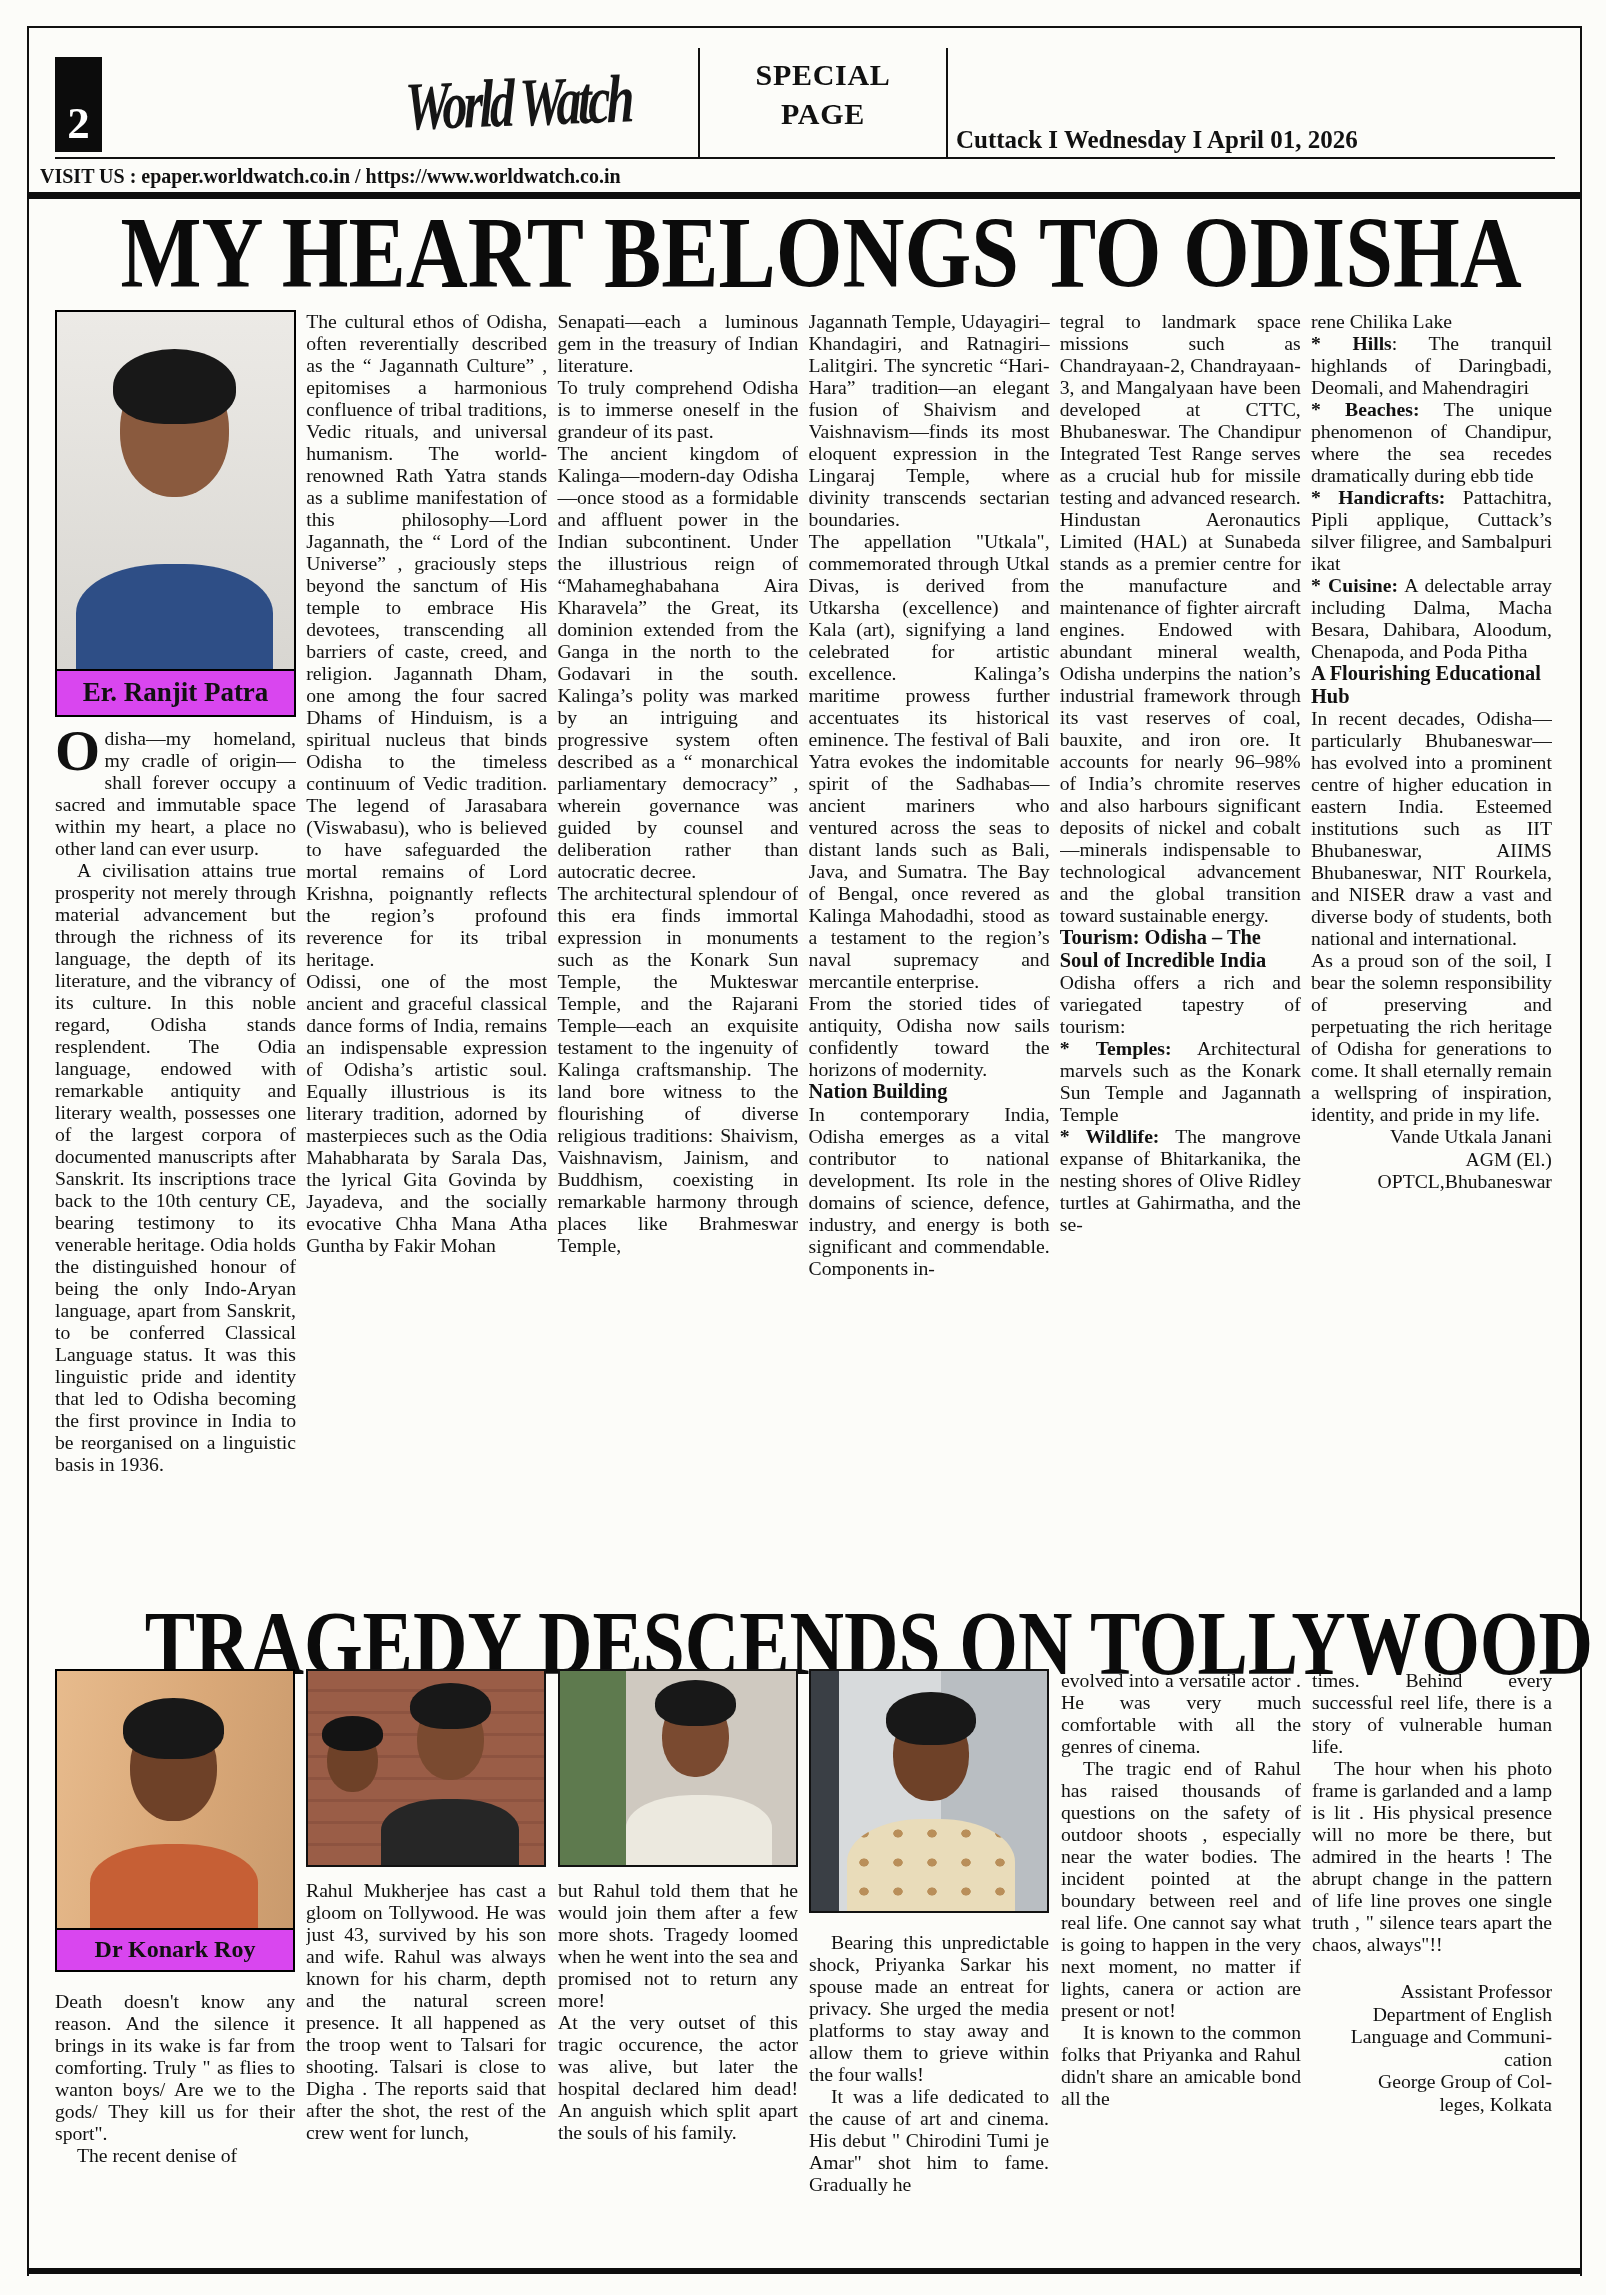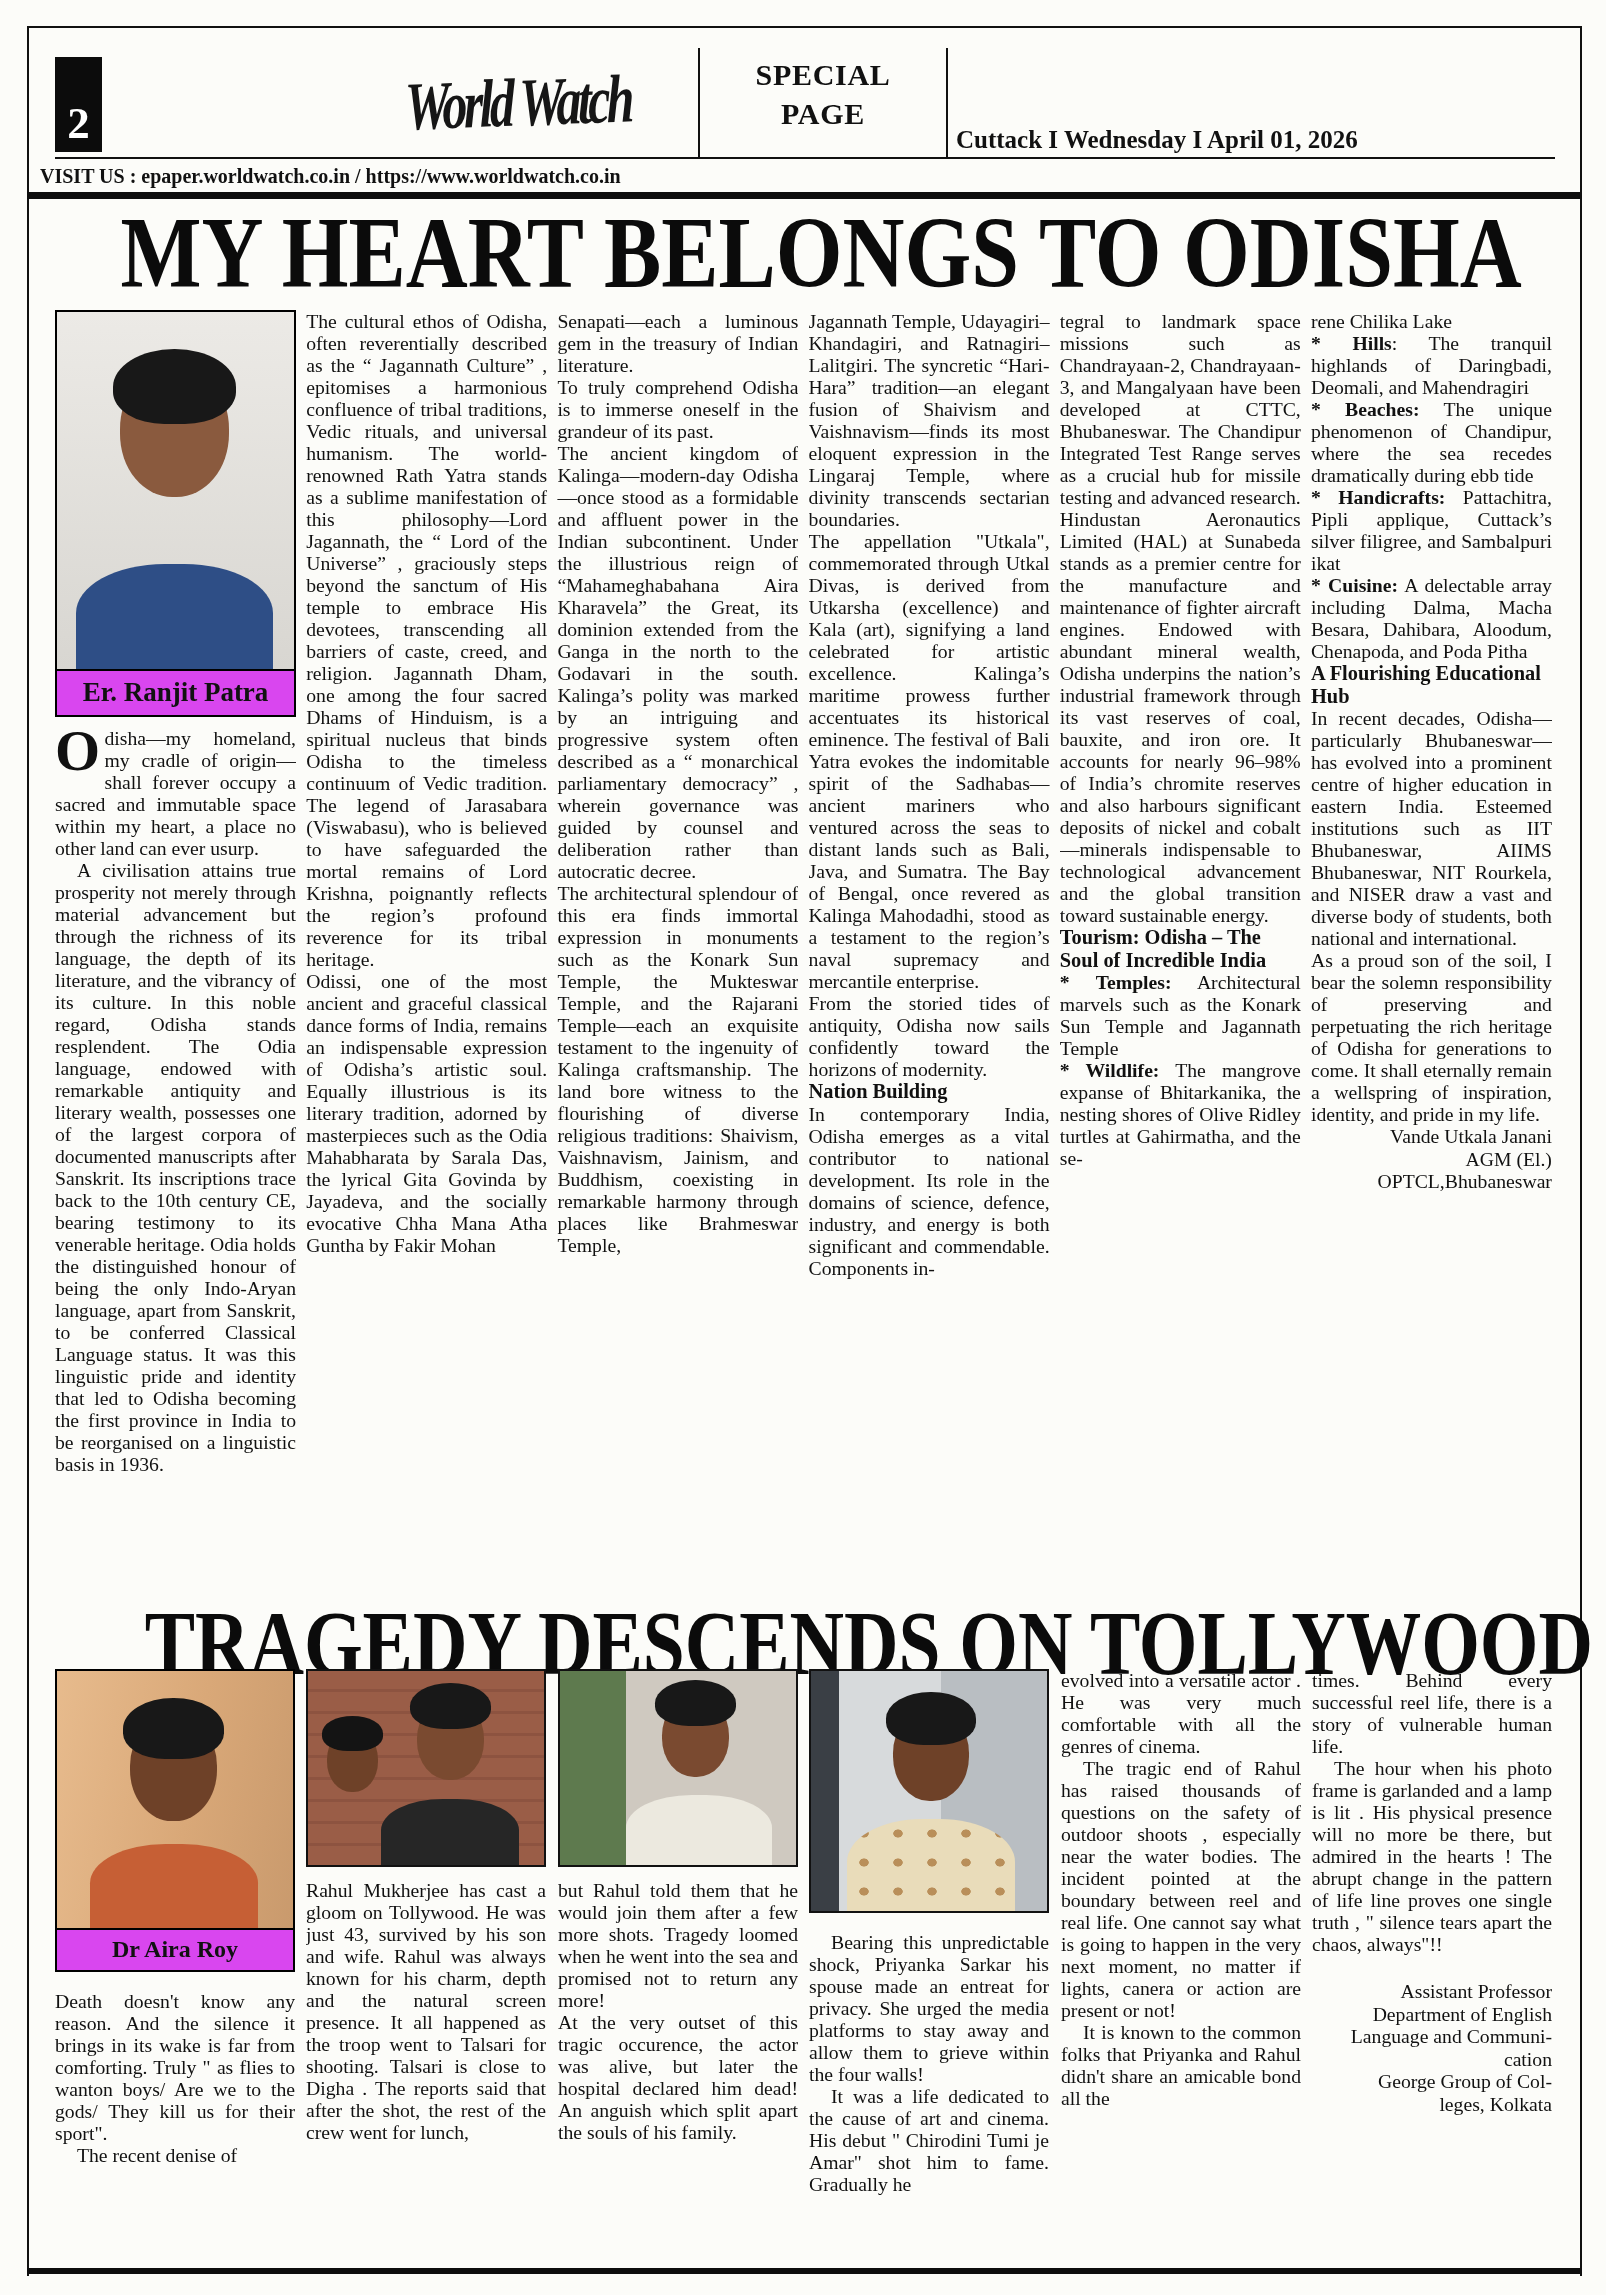--- a/index.html
+++ b/index.html
@@ -141,20 +141,21 @@
       <p class="body-p">Jagannath Temple, Udayagiri–Khandagiri, and Ratnagiri–Lalitgiri. The syncretic “Hari-Hara” tradition—an elegant fusion of Shaivism and Vaishnavism—finds its most eloquent expression in the Lingaraj Temple, where divinity transcends sectarian boundaries.</p>
       <p class="body-p">The appellation "Utkala", commemorated through Utkal Divas, is derived from Utkarsha (excellence) and Kala (art), signifying a land celebrated for artistic excellence. Kalinga’s maritime prowess further accentuates its historical eminence. The festival of Bali Yatra evokes the indomitable spirit of the Sadhabas—ancient mariners who ventured across the seas to distant lands such as Bali, Java, and Sumatra. The Bay of Bengal, once revered as Kalinga Mahodadhi, stood as a testament to the region’s naval supremacy and mercantile enterprise.</p>
       <p class="body-p">From the storied tides of antiquity, Odisha now sails confidently toward the horizons of modernity.</p>
       <p class="subhead">Nation Building</p>
       <p class="body-p">In contemporary India, Odisha emerges as a vital contributor to national development. Its role in the domains of science, defence, industry, and energy is both significant and commendable. Components in-</p>
     </div>
 
     <div class="col">
       <p class="body-p">tegral to landmark space missions such as Chandrayaan-2, Chandrayaan-3, and Mangalyaan have been developed at CTTC, Bhubaneswar. The Chandipur Integrated Test Range serves as a crucial hub for missile testing and advanced research. Hindustan Aeronautics Limited (HAL) at Sunabeda stands as a premier centre for the manufacture and maintenance of fighter aircraft engines. Endowed with abundant mineral wealth, Odisha underpins the nation’s industrial framework through its vast reserves of coal, bauxite, and iron ore. It accounts for nearly 96–98% of India’s chromite reserves and also harbours significant deposits of nickel and cobalt—minerals indispensable to technological advancement and the global transition toward sustainable energy.</p>
       <p class="subhead">Tourism: Odisha – The Soul of Incredible India</p>
+      <p class="body-p">Odisha offers a rich and variegated tapestry of tourism:</p>
       <p class="body-p"><b>* Temples:</b><span> Architectural marvels such as the Konark Sun Temple and Jagannath Temple</span></p>
       <p class="body-p"><b>* Wildlife:</b><span> The mangrove expanse of Bhitarkanika, the nesting shores of Olive Ridley turtles at Gahirmatha, and the se-</span></p>
     </div>
 
     <div class="col">
       <p class="body-p">rene Chilika Lake</p>
       <p class="body-p"><b>* Hills</b><span>: The tranquil highlands of Daringbadi, Deomali, and Mahendragiri</span></p>
       <p class="body-p"><b>* Beaches:</b><span> The unique phenomenon of Chandipur, where the sea recedes dramatically during ebb tide</span></p>
       <p class="body-p"><b>* Handicrafts:</b><span> Pattachitra, Pipli applique, Cuttack’s silver filigree, and Sambalpuri ikat</span></p>
       <p class="body-p"><b>* Cuisine:</b><span> A delectable array including Dalma, Macha Besara, Dahibara, Aloodum, Chenapoda, and Poda Pitha</span></p>
@@ -169,21 +170,21 @@
 
   <h1 class="headline2">TRAGEDY DESCENDS ON TOLLYWOOD</h1>
 
   <section class="article2">
 
     <figure class="abs portrait-frame" style="left:0; top:0; width:240px; margin:0; border-width:2.2px;">
       <div class="photo-area photo-kunal-area">
         <div class="fig-head"></div>
         <div class="fig-body"></div>
       </div>
-      <figcaption class="photo-caption" style="font-size:24px; border-top-width:2.2px;">Dr Aira Roy</figcaption>
+      <figcaption class="photo-caption" style="font-size:24px; border-top-width:2.2px;">Dr Konark Roy</figcaption>
     </figure>
     <div class="abs t-text" style="left:0; top:321px; height:277px;">
       <p class="body-p">Death doesn't know any reason. And the silence it brings in its wake is far from comforting. Truly " as flies to wanton boys/ Are we to the gods/ They kill us for their sport".</p>
       <p class="body-p ind">The recent denise of</p>
     </div>
 
     <div class="abs t-photo photo-area photo-sceneA" style="left:251px; top:0; width:240px; height:198px;">
       <div class="fig2-head"></div>
       <div class="fig-head"></div>
       <div class="fig-body"></div>

